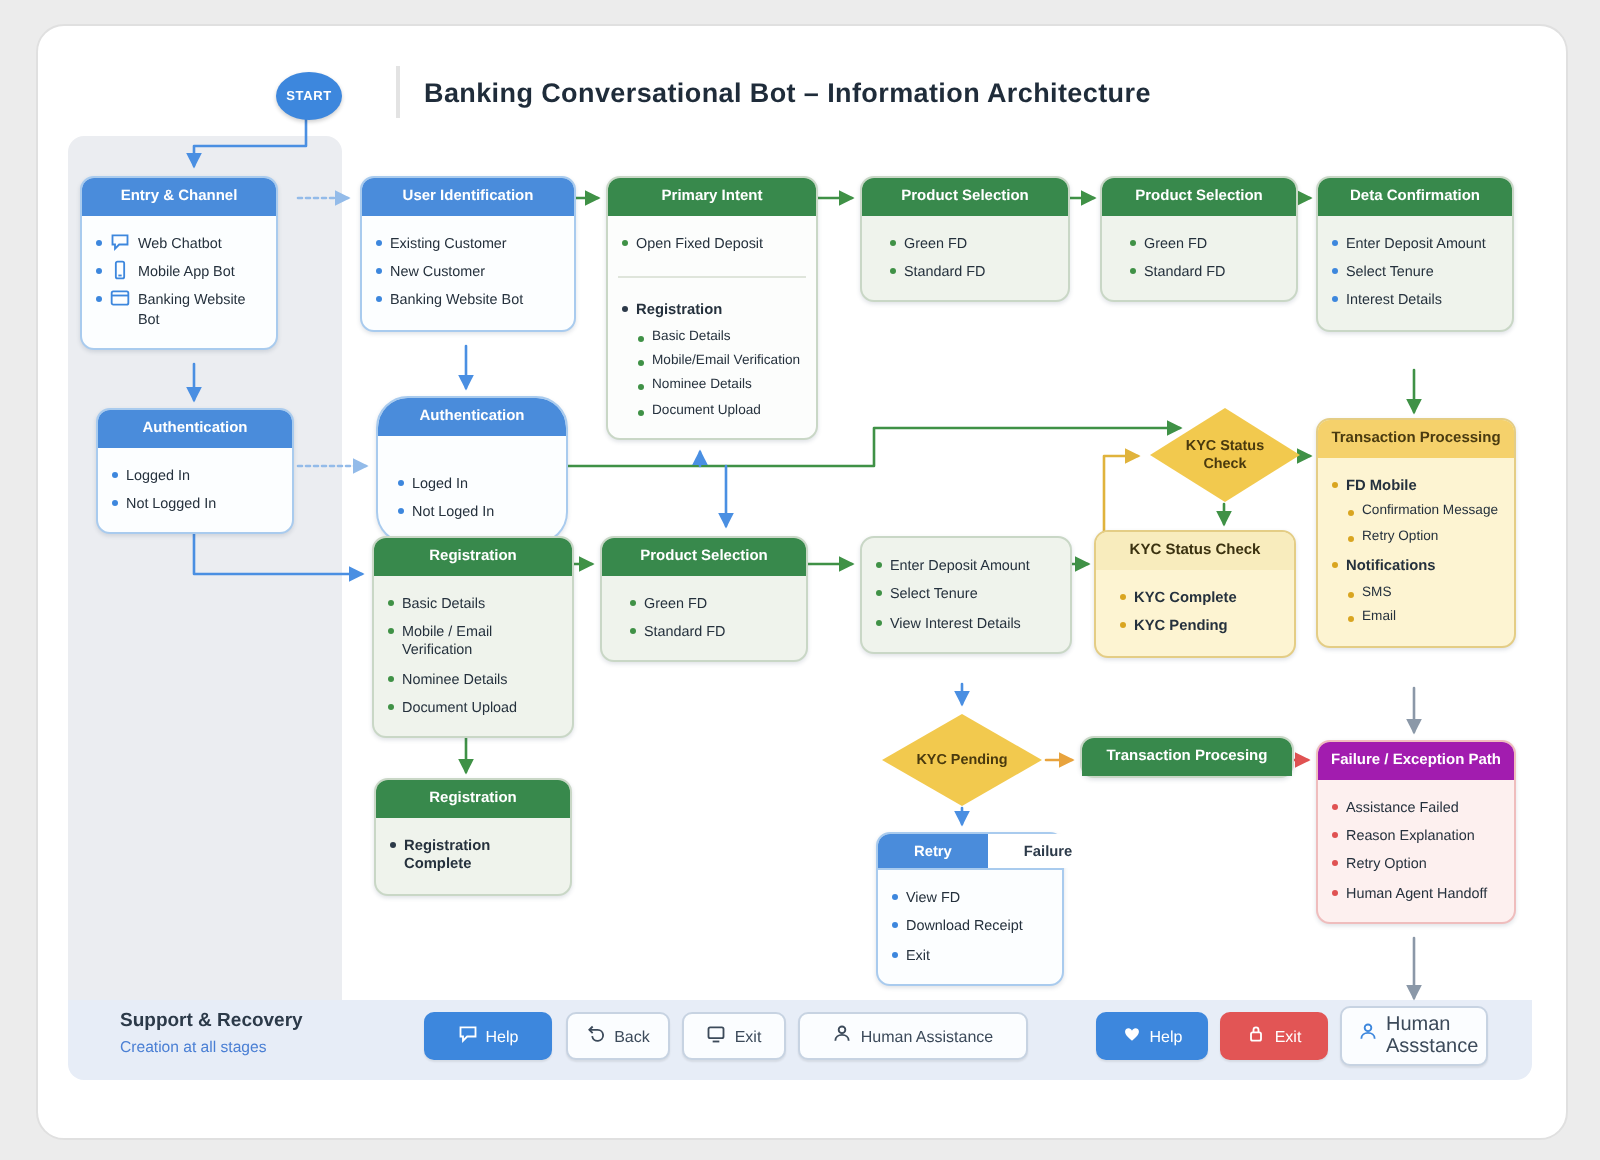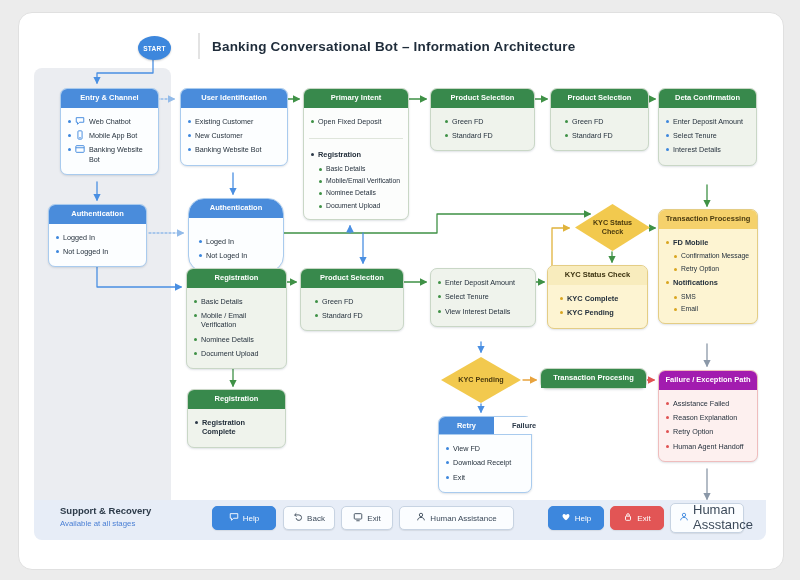--- a/index.html
+++ b/index.html
@@ -47,21 +47,21 @@
   .tab.active{background:#4a8cdb;color:#fff;}
   .tab:last-child{border-radius:0 6px 0 0;}
 
   .footer-title{position:absolute;left:60px;top:505px;font-size:9.5px;font-weight:700;color:#2c3a49;z-index:2;}
   .footer-sub{position:absolute;left:60px;top:519px;font-size:7.8px;color:#4a7fd4;z-index:2;}
   .fbtn{position:absolute;z-index:2;display:flex;align-items:center;justify-content:center;gap:4px;border-radius:5px;font-size:8px;height:22px;top:506px;box-shadow:0 1px 1px rgba(0,0,0,.08);cursor:default;}
   .fbtn.bluebtn{background:#3d87dd;color:#fff;border:1px solid #3d87dd;}
   .fbtn.outline{background:#fbfdff;color:#3c4a5a;border:1px solid #c7d3e2;}
   .fbtn.redbtn{background:#e25555;color:#fff;border:1px solid #e25555;}
   .fbtn svg{flex:0 0 10px;}
-  .fbtn.twoline{height:28px;top:503px;font-size:13px;line-height:1.15;text-align:left;}
+  .fbtn.twoline{height:28px;top:503px;font-size:10px;line-height:1.15;text-align:left;}
   .fbtn.twoline .lbl{width:42px;}
 </style>
 </head>
 <body>
 
 <div class="card"></div>
 <div class="panel-left"></div>
 <div class="footer-band"></div>
 
 <svg class="flow" width="800" height="580">
@@ -117,21 +117,21 @@
     <path d="M647,380 L654,380" stroke="#e05252" marker-end="url(#mr)"></path>
     <path d="M707,344 L707,366" stroke="#8b98a8" marker-end="url(#mgr)"></path>
     <path d="M707,469 L707,499" stroke="#8b98a8" marker-end="url(#mgr)"></path>
   </g>
 </svg>
 
 <div class="start">START</div>
 <div class="title-divider"></div>
 <div class="page-title">Banking Conversational Bot – Information Architecture</div>
 
-<div class="node blue" style="left:60px;top:88px;width:97px;">
+<div class="node blue" style="left:40px;top:88px;width:97px;">
   <div class="hdr">Entry &amp; Channel</div>
   <ul class="items">
     <li>
         <span class="dot"></span>
       <span class="icon">
           <svg width="10" height="10" viewBox="0 0 12 12" fill="none" stroke="currentColor" stroke-width="1.1">
             <path d="M1.5 2h9v5.5h-5L3 10V7.5H1.5z"></path>
           </svg>
         </span>
       <span>Web Chatbot</span>
@@ -440,21 +440,21 @@
         <span>Download Receipt</span>
       </li>
     <li>
         <span class="dot"></span>
         <span>Exit</span>
       </li>
   </ul>
 </div>
 
 <div class="footer-title">Support &amp; Recovery</div>
-<div class="footer-sub">Available at all stages</div>
+<div class="footer-sub">Creation at all stages</div>
 
 <div class="fbtn bluebtn" style="left:212px;width:62px;">
   <span><svg width="10" height="10" viewBox="0 0 12 12" fill="none" stroke="currentColor" stroke-width="1.1">
         <path d="M1.5 2h9v5.5h-5L3 10V7.5H1.5z"></path>
       </svg></span>
   <span>Help</span>
 </div>
 <div class="fbtn outline" style="left:283px;width:50px;">
   <span><svg width="10" height="10" viewBox="0 0 12 12" fill="none" stroke="currentColor" stroke-width="1.1">
         <path d="M4 1.5 2 3.5l2 2"></path>

